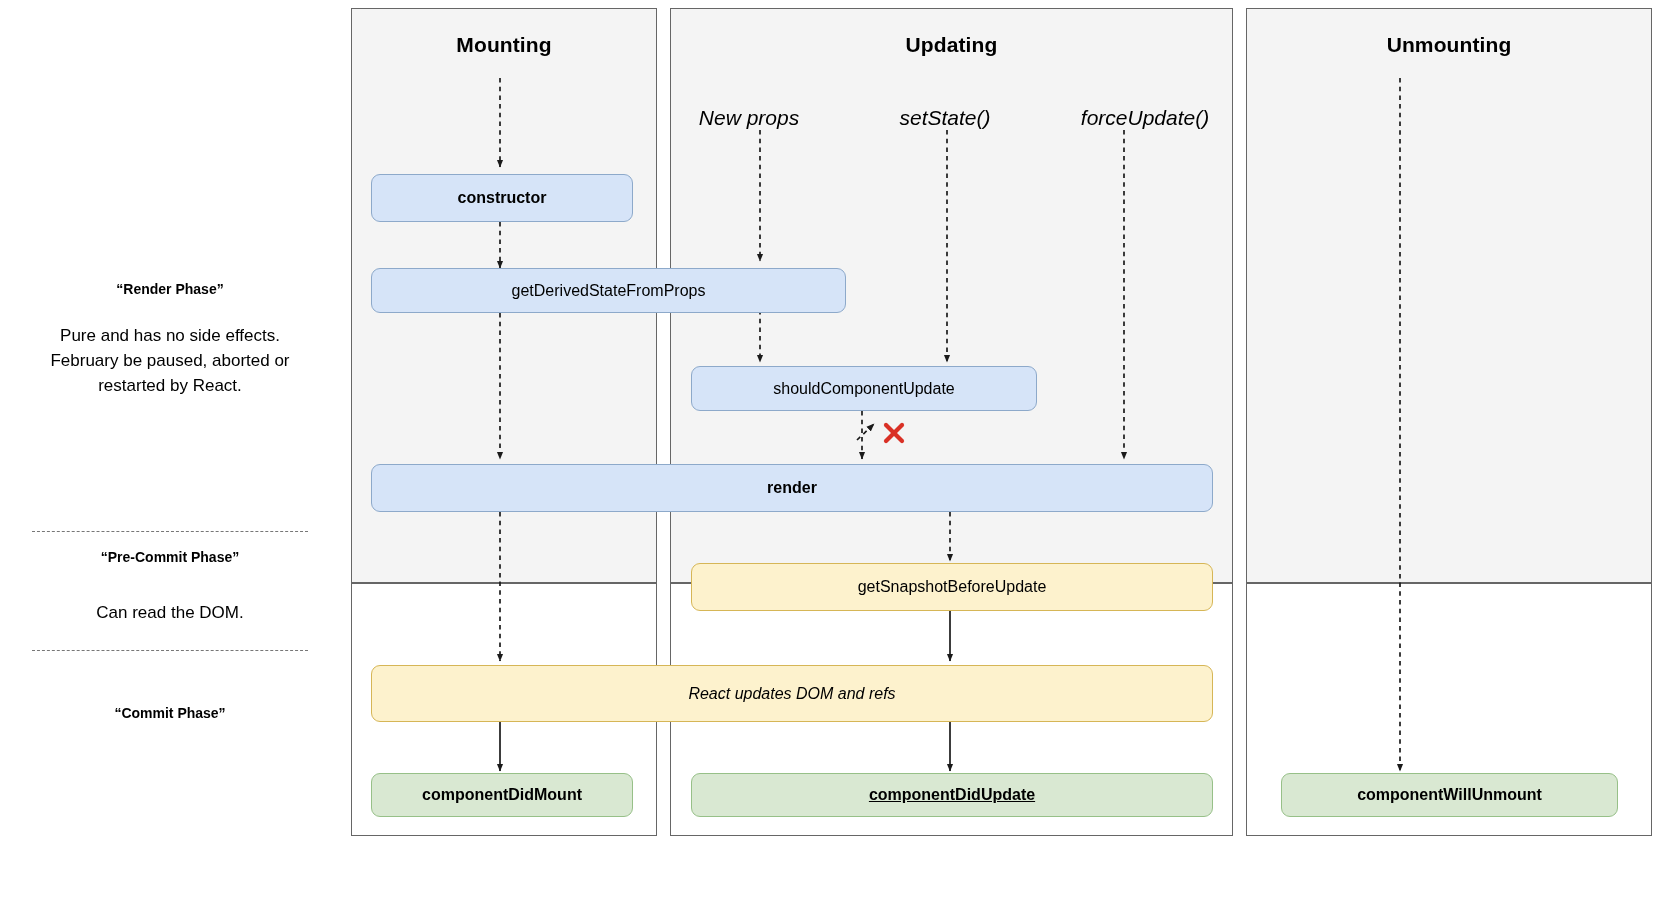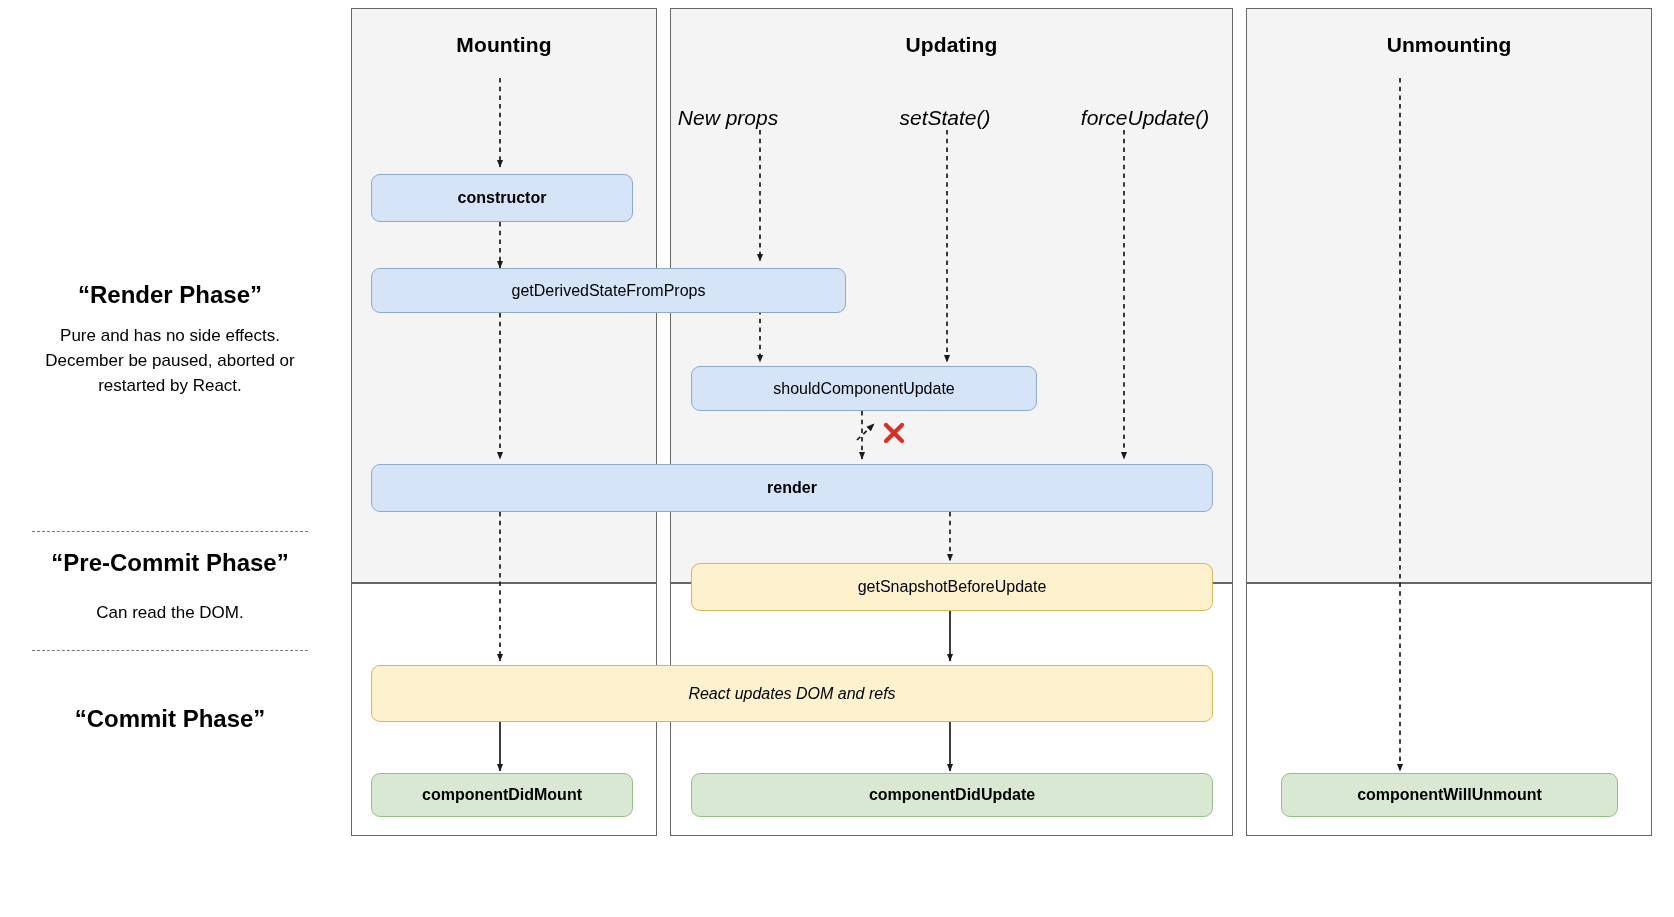--- a/index.html
+++ b/index.html
@@ -18,21 +18,21 @@
   .col-bot{background:#ffffff;}
 
   .col-title{
     position:absolute;text-align:center;
     font-weight:bold;font-size:21px;letter-spacing:.1px;
   }
 
   
   .legend-head{
     position:absolute;text-align:center;width:300px;left:20px;
-    font-weight:bold;font-size:24px;
+    font-weight:bold;font-size:14px;
   }
   .legend-body{
     position:absolute;text-align:center;width:300px;left:20px;
     font-size:17px;line-height:25px;
   }
   .legend-rule{
     position:absolute;left:32px;width:276px;height:0;
     border-top:1.6px dashed #777;
   }
 
@@ -74,33 +74,33 @@
 
   <div class="col-panel col-top" style="left:1246px;top:8px;width:406px;height:575px;"></div>
   <div class="col-panel col-bot" style="left:1246px;top:583px;width:406px;height:253px;"></div>
 
   <div class="col-title" style="left:351px;top:33px;width:306px;">Mounting</div>
   <div class="col-title" style="left:670px;top:33px;width:563px;">Updating</div>
   <div class="col-title" style="left:1246px;top:33px;width:406px;">Unmounting</div>
 
   <div class="legend-head" style="top:281px;">“Render Phase”</div>
   <div class="legend-body" style="top:323px;white-space:pre-line;">Pure and has no side effects.
-December be paused, aborted or
+February be paused, aborted or
 restarted by React.</div>
 
   <div class="legend-rule" style="top:531px;"></div>
 
   <div class="legend-head" style="top:549px;">“Pre-Commit Phase”</div>
   <div class="legend-body" style="top:600px;white-space:pre-line;">Can read the DOM.</div>
 
   <div class="legend-rule" style="top:650px;"></div>
 
   <div class="legend-head" style="top:705px;">“Commit Phase”</div>
 
-  <div class="trigger" style="left:633px;top:106px;width:190px;">New props</div>
+  <div class="trigger" style="left:654px;top:106px;width:190px;">New props</div>
   <div class="trigger" style="left:855px;top:106px;width:180px;">setState()</div>
   <div class="trigger" style="left:1035px;top:106px;width:220px;">forceUpdate()</div>
 
   <svg id="wires">
     <defs>
       <marker id="ah" markerWidth="9" markerHeight="9" refX="7.4" refY="3.6" orient="auto" markerUnits="userSpaceOnUse">
         <path d="M0,0.4 L8,3.6 L0,6.8 z" fill="#1a1a1a"></path>
       </marker>
       <marker id="ahs" markerWidth="9" markerHeight="9" refX="7.4" refY="3.6" orient="auto" markerUnits="userSpaceOnUse">
         <path d="M0,0.4 L8,3.6 L0,6.8 z" fill="#1a1a1a"></path>
@@ -143,17 +143,17 @@
   <div class="node blue" style="left:691px;top:366px;width:346px;height:45px;">shouldComponentUpdate</div>
 
   <div class="node blue bold" style="left:371px;top:464px;width:842px;height:48px;">render</div>
 
   <div class="node yellow" style="left:691px;top:563px;width:522px;height:48px;">getSnapshotBeforeUpdate</div>
 
   <div class="node yellow ital" style="left:371px;top:665px;width:842px;height:57px;">React updates DOM and refs</div>
 
   <div class="node green bold" style="left:371px;top:773px;width:262px;height:44px;">componentDidMount</div>
 
-  <div class="node green bold" style="left:691px;top:773px;width:522px;height:44px;">componentDidUpdate</div>
+  <div class="node green bold" style="left:691px;top:773px;width:522px;height:44px;text-decoration:underline;">componentDidUpdate</div>
 
   <div class="node green bold" style="left:1281px;top:773px;width:337px;height:44px;">componentWillUnmount</div>
 
 </div>
 
 </body></html>

